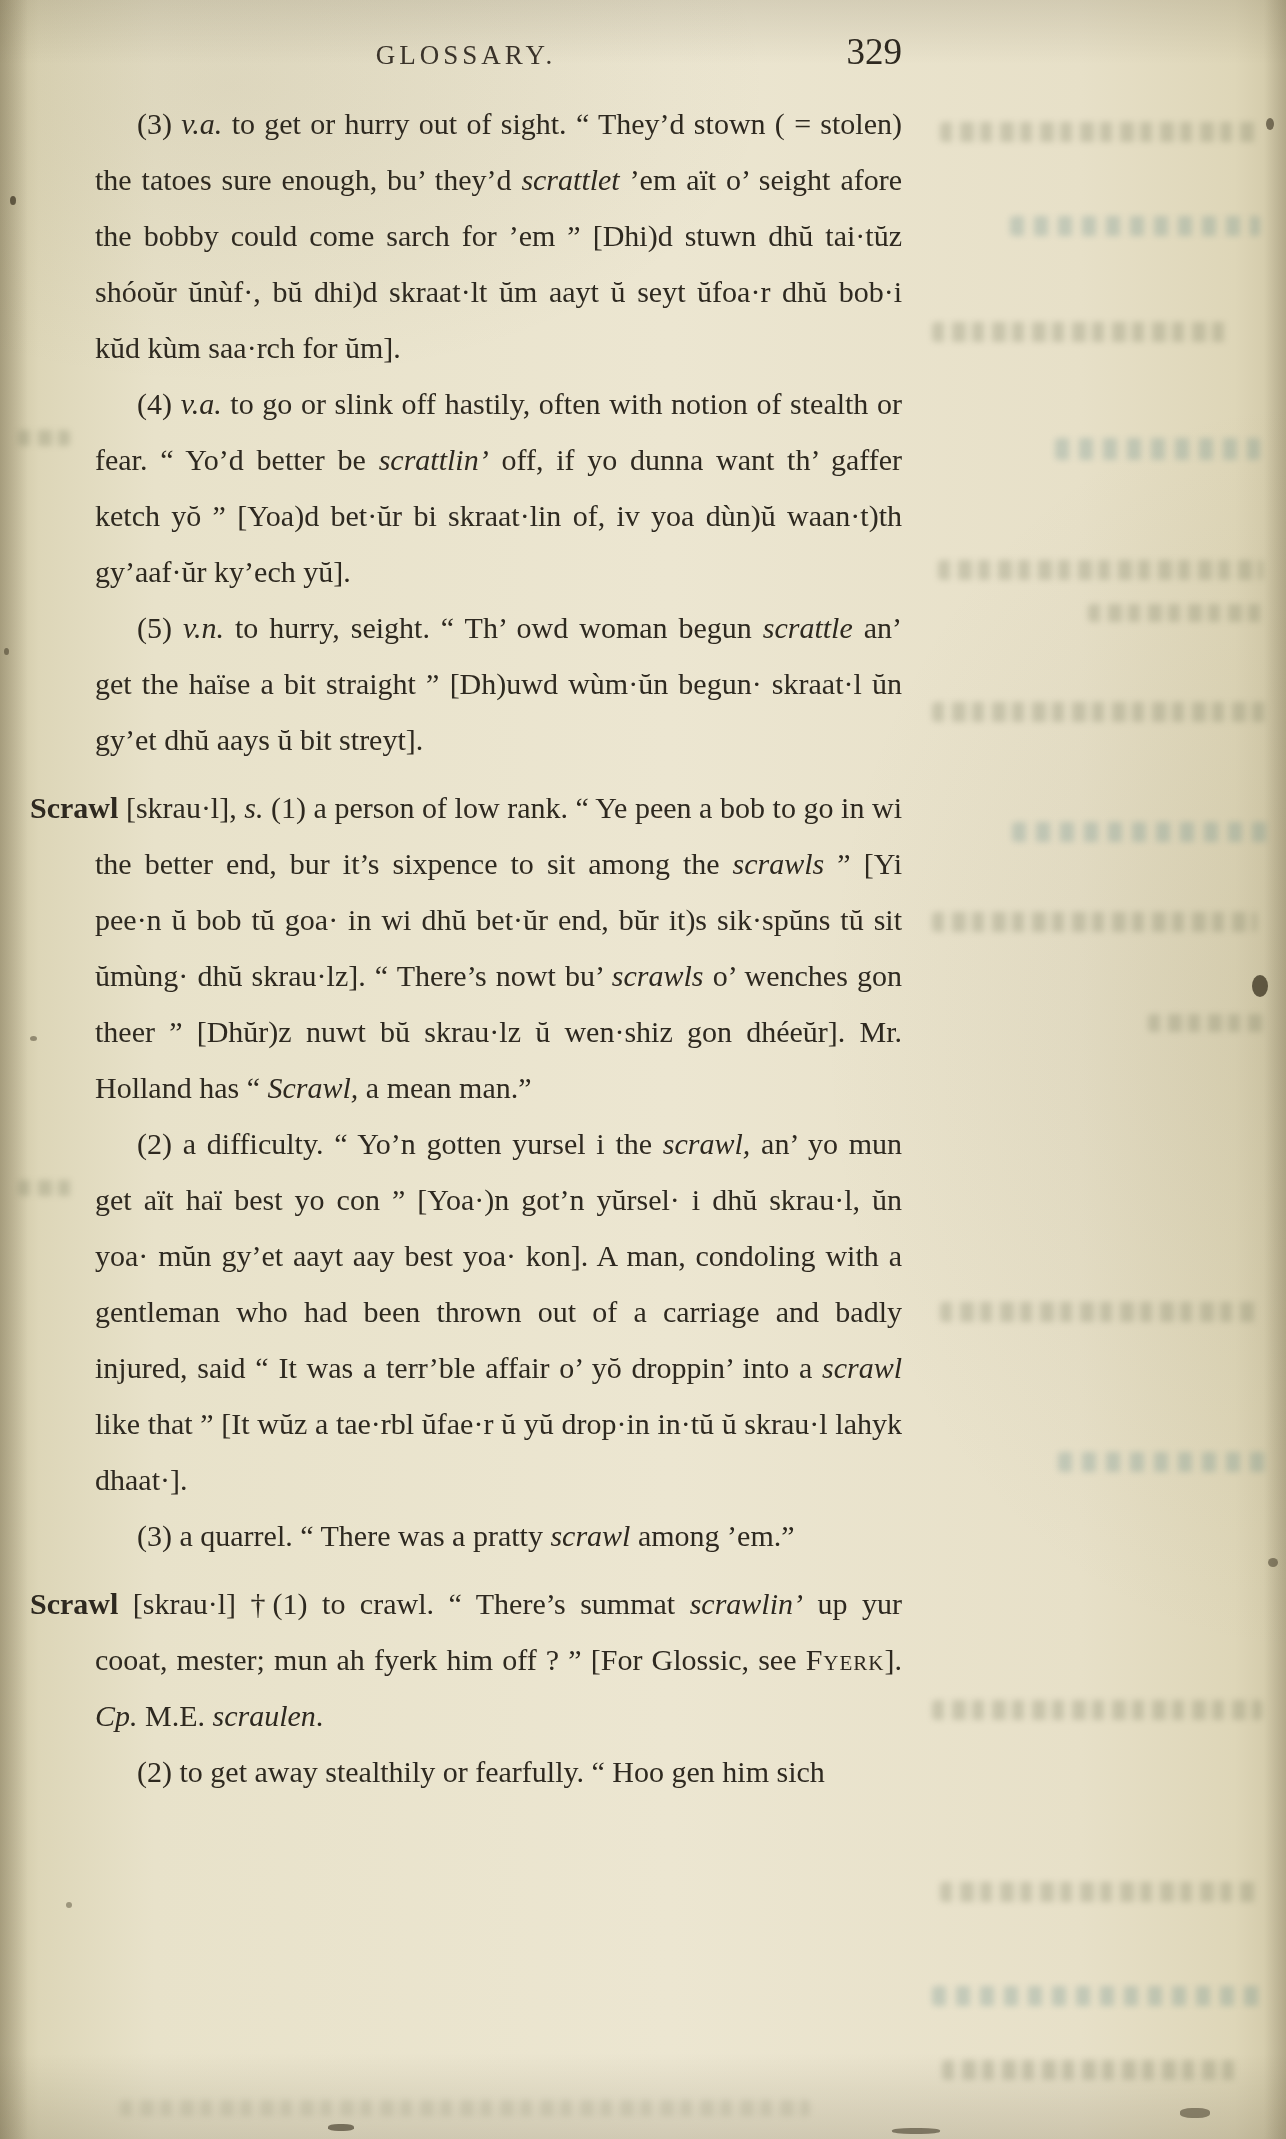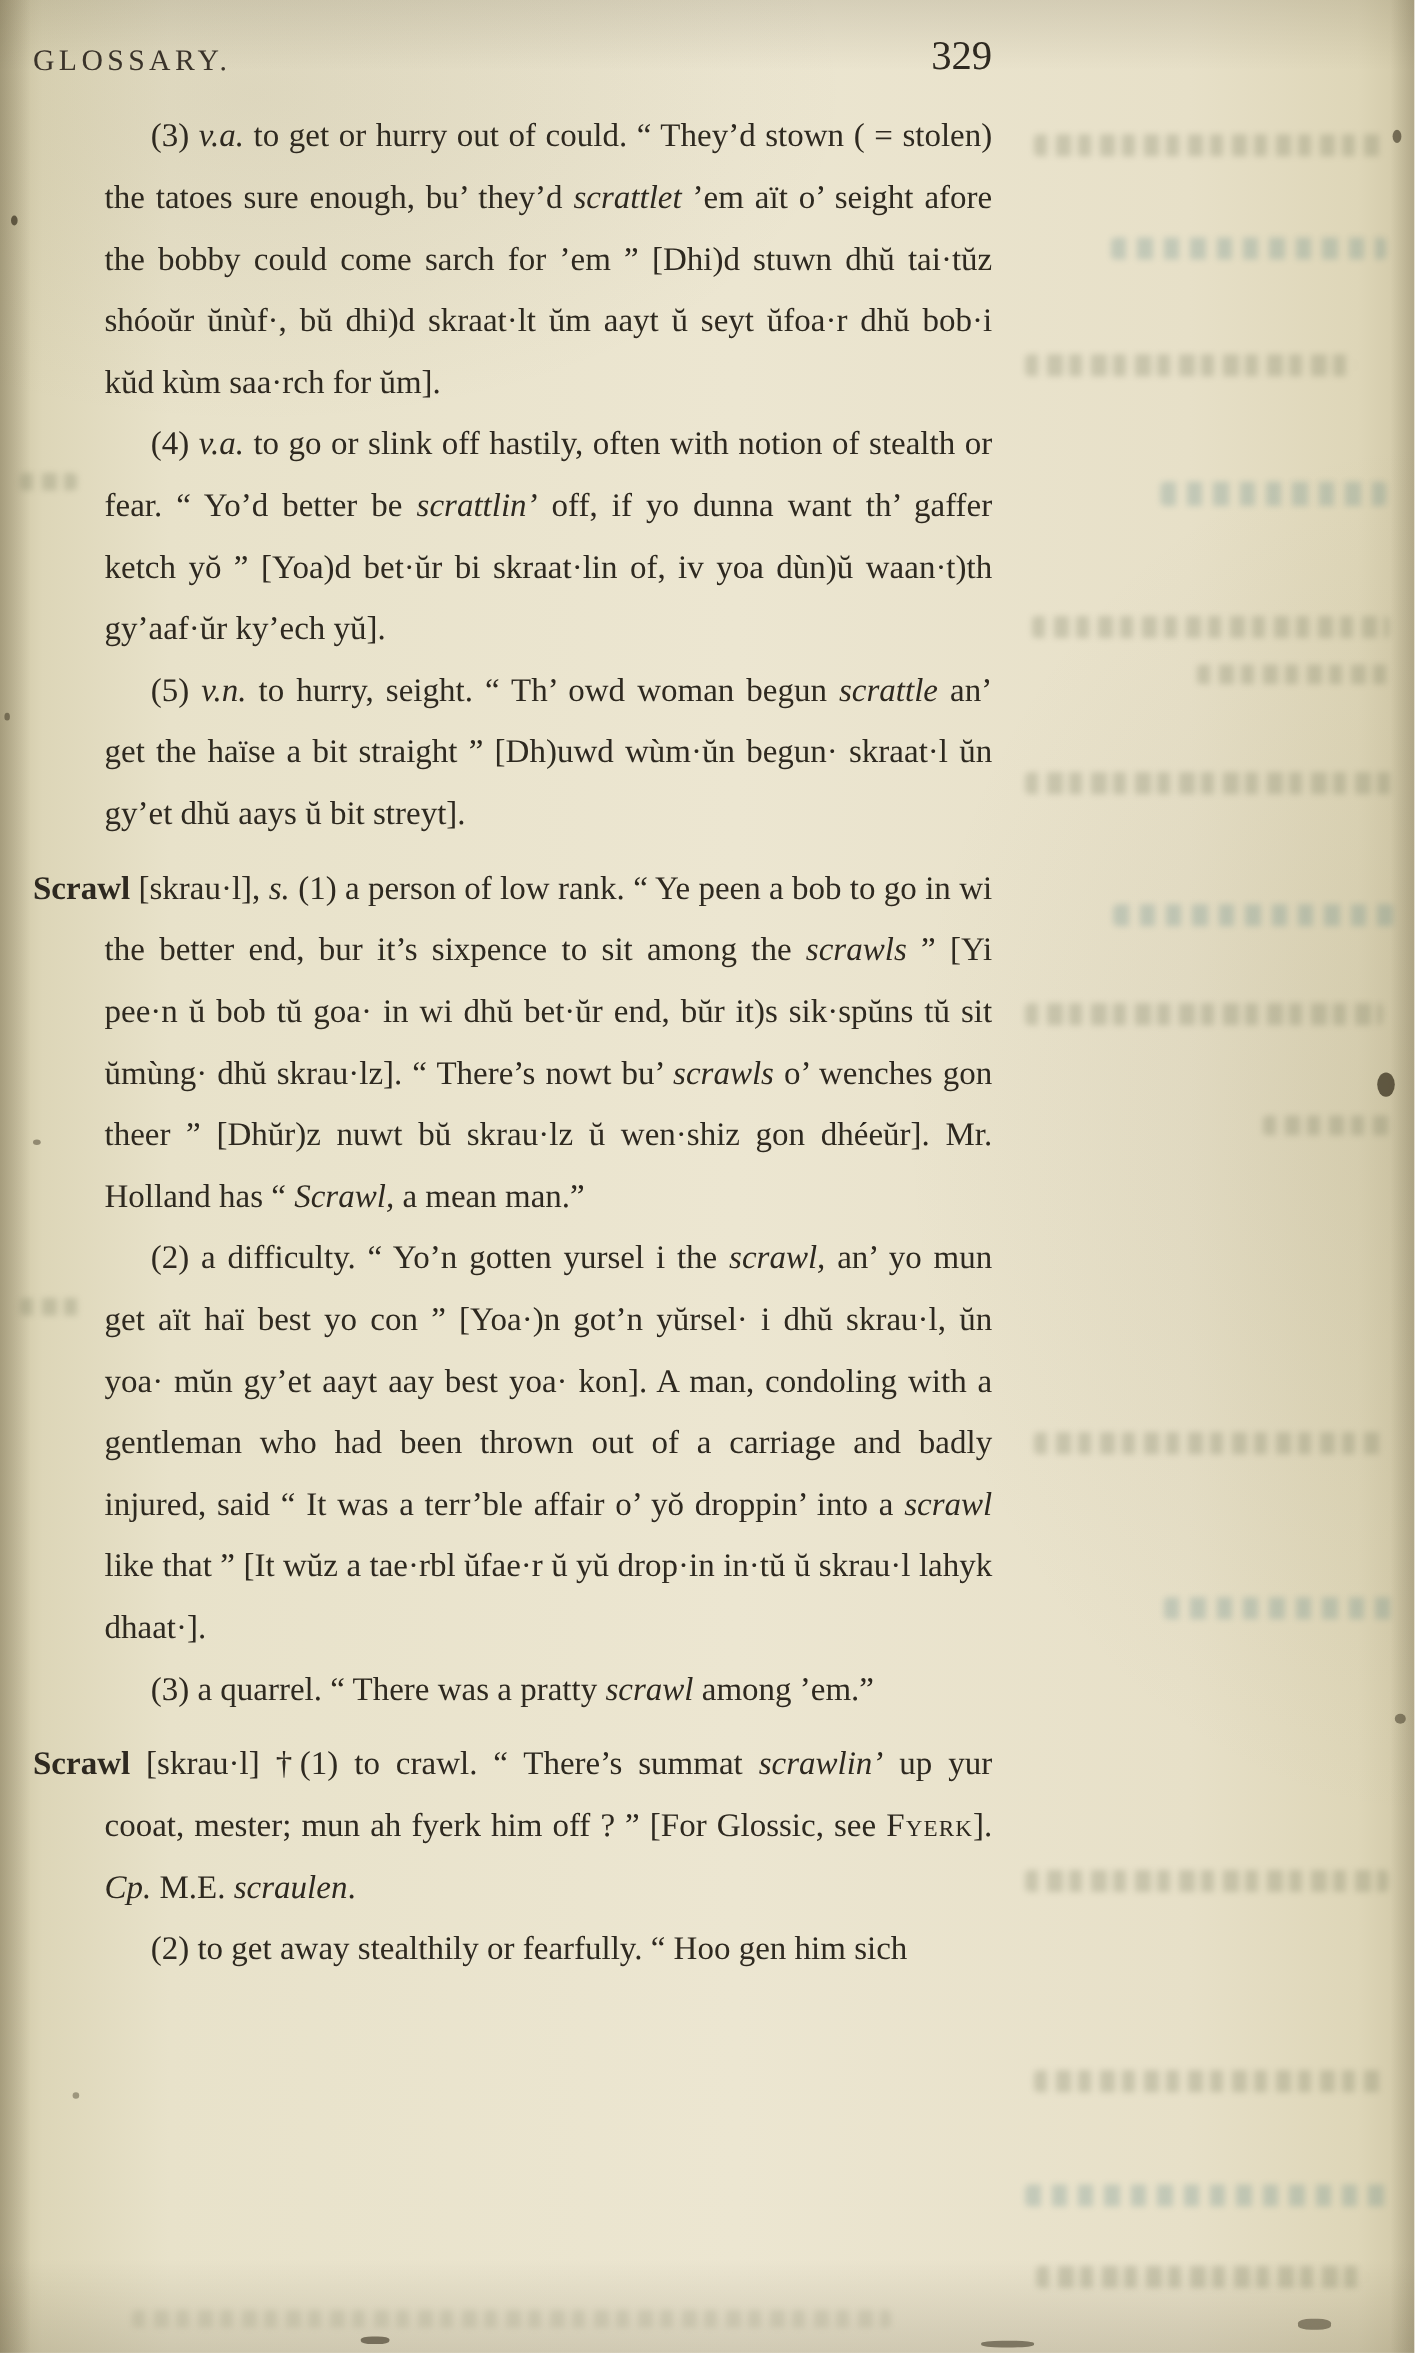--- a/index.html
+++ b/index.html
@@ -20,21 +20,21 @@
   .page::before {
     content:""; position:absolute; inset:0; pointer-events:none;
     background: linear-gradient(180deg, rgba(85,75,48,0.14) 0%, rgba(85,75,48,0) 3%, rgba(85,75,48,0) 96%, rgba(85,75,48,0.18) 100%);
   }
   .edge { position:absolute; top:0; height:100%; pointer-events:none; }
   .edge.left { left:0; width:28px; background:linear-gradient(90deg, rgba(75,65,40,0.28), rgba(75,65,40,0)); }
   .edge.right { right:0; width:22px; background:linear-gradient(270deg, rgba(75,65,40,0.22), rgba(75,65,40,0)); }
 
   .header { position:absolute; left:30px; top:40px; width:872px; height:60px; }
   .header-title {
-    text-align:left; font-size:27px; letter-spacing:4px; color:#3a332a;
+    text-align:center; font-size:27px; letter-spacing:4px; color:#3a332a;
   }
   .page-number {
     position:absolute; right:0; top:-10px; font-size:37px; color:#2e2920;
   }
 
   .text-block {
     position:absolute; left:30px; top:96px; width:872px;
     font-size:30px; line-height:56px; text-align:justify;
   }
   .text-block p { margin:0; padding-left:65px; }
@@ -62,21 +62,21 @@
 
   <div class="edge left"></div>
   <div class="edge right"></div>
 
   <div class="header">
     <div class="header-title">GLOSSARY.</div>
     <div class="page-number">329</div>
   </div>
 
   <div class="text-block">
-      <p class="sense"><span>(3) </span><span class="i">v.a.</span><span> to get or hurry out of could. “ They’d stown ( = stolen) the tatoes sure enough, bu’ they’d </span><span class="i">scrattlet</span><span> ’em aït o’ seight afore the bobby could come sarch for ’em ” [Dhi)d stuwn dhŭ tai·tŭz shóoŭr ŭnùf·, bŭ dhi)d skraat·lt ŭm aayt ŭ seyt ŭfoa·r dhŭ bob·i kŭd kùm saa·rch for ŭm].</span></p>
+      <p class="sense"><span>(3) </span><span class="i">v.a.</span><span> to get or hurry out of sight. “ They’d stown ( = stolen) the tatoes sure enough, bu’ they’d </span><span class="i">scrattlet</span><span> ’em aït o’ seight afore the bobby could come sarch for ’em ” [Dhi)d stuwn dhŭ tai·tŭz shóoŭr ŭnùf·, bŭ dhi)d skraat·lt ŭm aayt ŭ seyt ŭfoa·r dhŭ bob·i kŭd kùm saa·rch for ŭm].</span></p>
       <p class="sense"><span>(4) </span><span class="i">v.a.</span><span> to go or slink off hastily, often with notion of stealth or fear. “ Yo’d better be </span><span class="i">scrattlin’</span><span> off, if yo dunna want th’ gaffer ketch yŏ ” [Yoa)d bet·ŭr bi skraat·lin of, iv yoa dùn)ŭ waan·t)th gy’aaf·ŭr ky’ech yŭ].</span></p>
       <p class="sense"><span>(5) </span><span class="i">v.n.</span><span> to hurry, seight. “ Th’ owd woman begun </span><span class="i">scrattle</span><span> an’ get the haïse a bit straight ” [Dh)uwd wùm·ŭn begun· skraat·l ŭn gy’et dhŭ aays ŭ bit streyt].</span></p>
       <p class="entry"><span class="b">Scrawl</span><span> [skrau·l], </span><span class="i">s.</span><span> (1) a person of low rank. “ Ye peen a bob to go in wi the better end, bur it’s sixpence to sit among the </span><span class="i">scrawls</span><span> ” [Yi pee·n ŭ bob tŭ goa· in wi dhŭ bet·ŭr end, bŭr it)s sik·spŭns tŭ sit ŭmùng· dhŭ skrau·lz]. “ There’s nowt bu’ </span><span class="i">scrawls</span><span> o’ wenches gon theer ” [Dhŭr)z nuwt bŭ skrau·lz ŭ wen·shiz gon dhéeŭr]. Mr. Holland has “ </span><span class="i">Scrawl,</span><span> a mean man.”</span></p>
       <p class="sense"><span>(2) a difficulty. “ Yo’n gotten yursel i the </span><span class="i">scrawl,</span><span> an’ yo mun get aït haï best yo con ” [Yoa·)n got’n yŭrsel· i dhŭ skrau·l, ŭn yoa· mŭn gy’et aayt aay best yoa· kon]. A man, condoling with a gentleman who had been thrown out of a carriage and badly injured, said “ It was a terr’ble affair o’ yŏ droppin’ into a </span><span class="i">scrawl</span><span> like that ” [It wŭz a tae·rbl ŭfae·r ŭ yŭ drop·in in·tŭ ŭ skrau·l lahyk dhaat·].</span></p>
       <p class="sense"><span>(3) a quarrel. “ There was a pratty </span><span class="i">scrawl</span><span> among ’em.”</span></p>
       <p class="entry"><span class="b">Scrawl</span><span> [skrau·l] †(1) to crawl. “ There’s summat </span><span class="i">scrawlin’</span><span> up yur cooat, mester; mun ah fyerk him off ? ” [For Glossic, see </span><span class="sc">Fyerk</span><span>]. </span><span class="i">Cp.</span><span> M.E. </span><span class="i">scraulen</span><span>.</span></p>
       <p class="sense"><span>(2) to get away stealthily or fearfully. “ Hoo gen him sich</span></p>
     </div>
 
   <div class="g" style="left:940px;  top:122px;  width:320px; height:20px;"></div>

